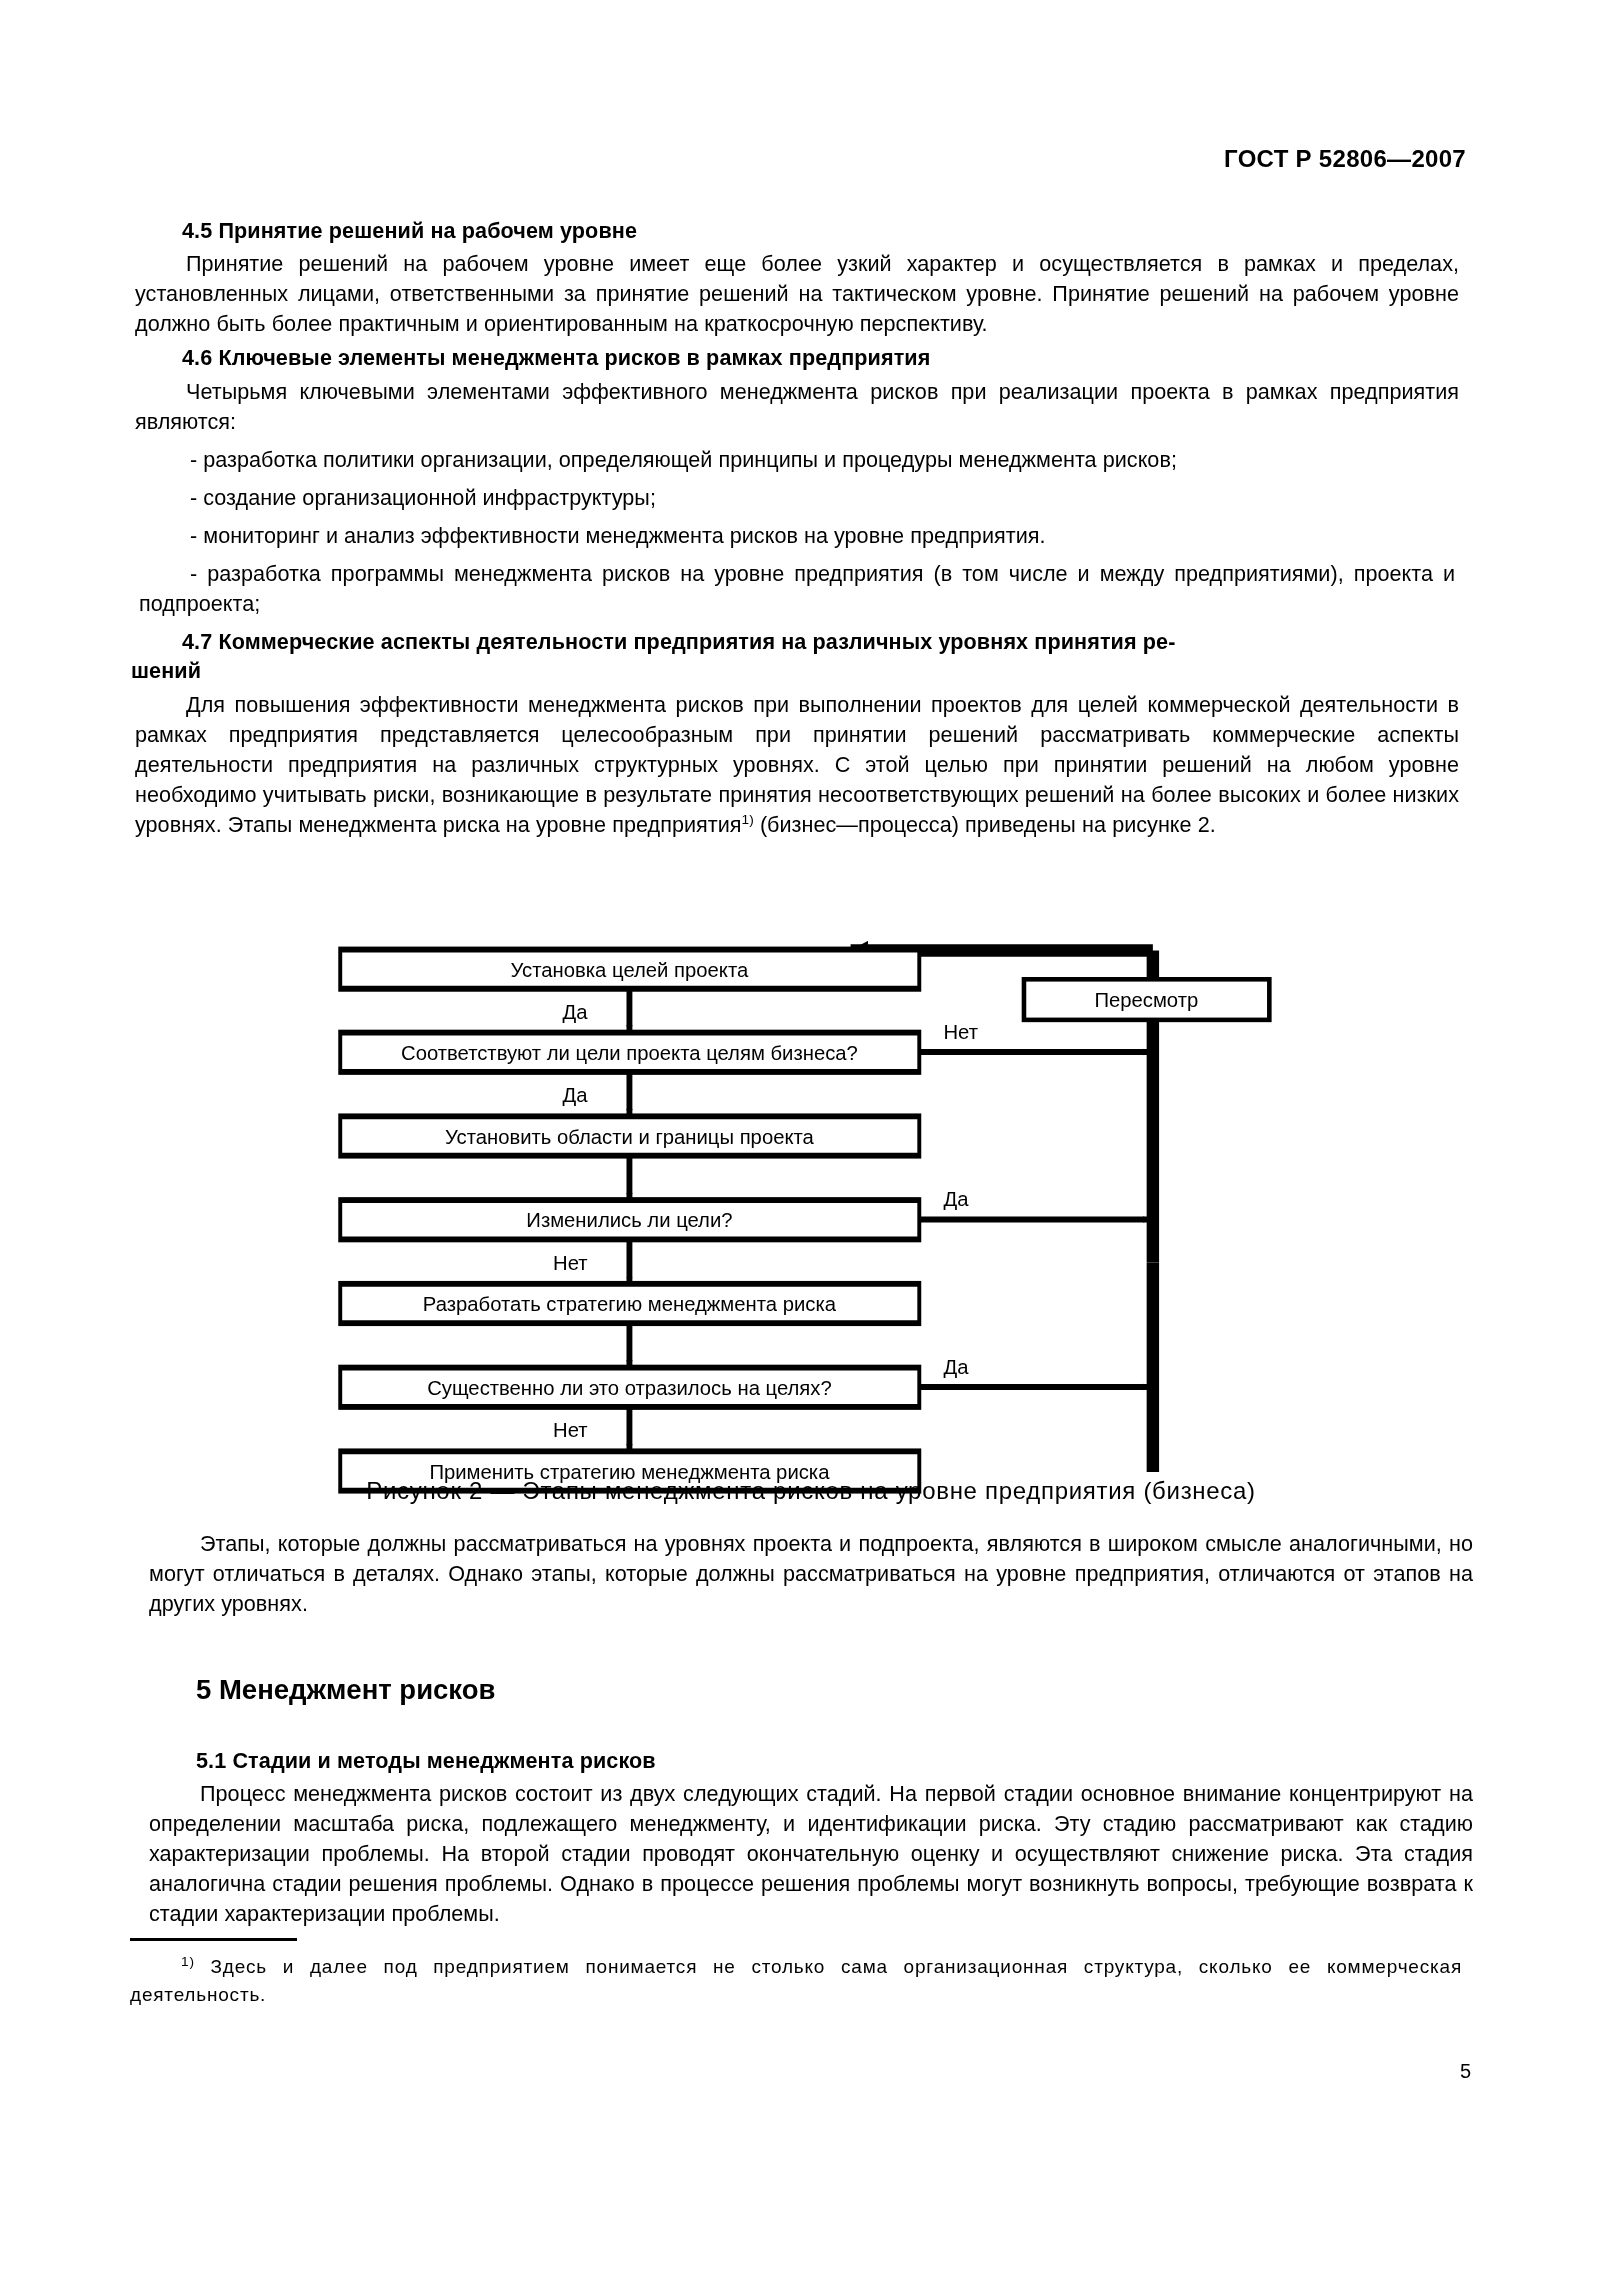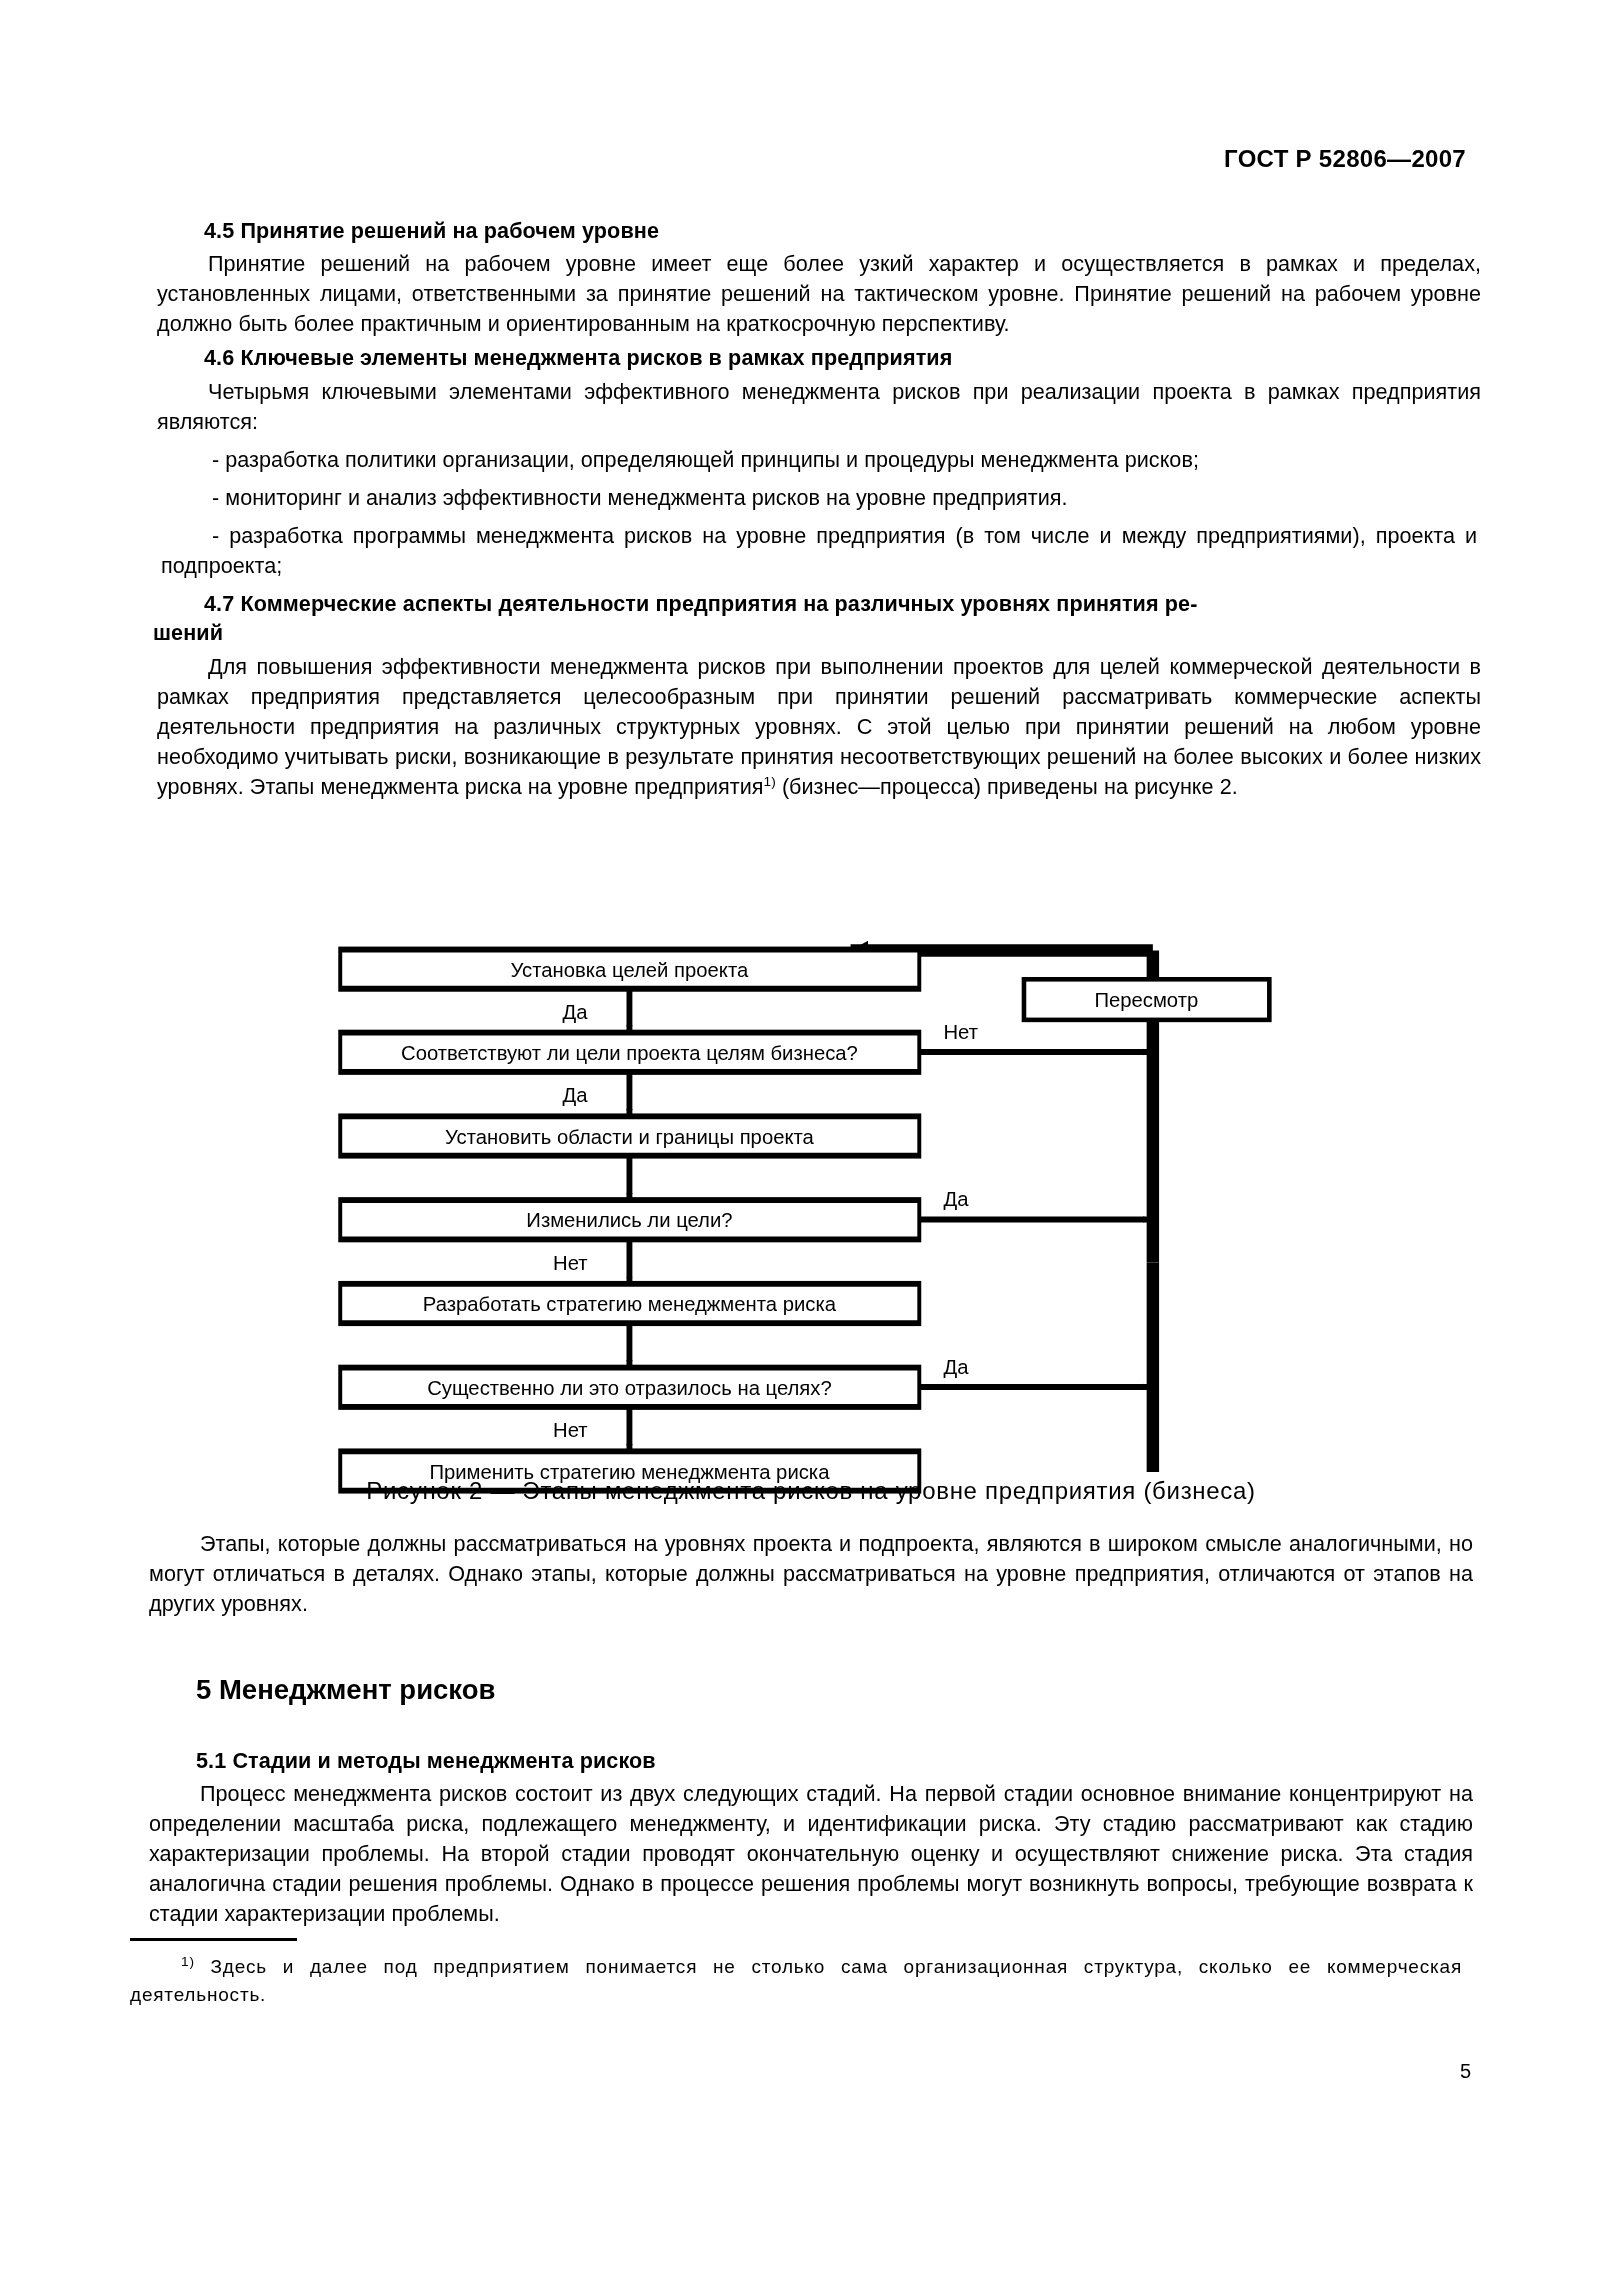--- a/index.html
+++ b/index.html
@@ -28,21 +28,21 @@
     font-size: 24px;
     font-weight: bold;
     letter-spacing: 0.3px;
     white-space: nowrap;
   }
 
   
   .content {
     position: absolute;
     top: 216px;
-    left: 153px;
+    left: 131px;
     width: 1332px;
   }
 
   .h-sub {
     font-size: 21.6px;
     font-weight: bold;
     margin: 0;
     padding: 0;
     text-indent: 51px;
     line-height: 29.4px;
@@ -155,20 +155,21 @@
 
   <div class="content">
 
     <h3 class="h-sub">4.5 Принятие решений на рабочем уровне</h3>
     <p class="body-par">Принятие решений на рабочем уровне имеет еще более узкий характер и осуществляется в рамках и пределах, установленных лицами, ответственными за принятие решений на тактическом уровне. Принятие решений на рабочем уровне должно быть более практичным и ориентированным на краткосрочную перспективу.</p>
 
     <h3 class="h-sub">4.6 Ключевые элементы менеджмента рисков в рамках предприятия</h3>
     <p class="body-par">Четырьмя ключевыми элементами эффективного менеджмента рисков при реализации проекта в рамках предприятия являются:</p>
 
     <p class="bullet nj">- разработка политики организации, определяющей принципы и процедуры менеджмента рисков;</p>
+    <p class="bullet nj">- создание организационной инфраструктуры;</p>
     <p class="bullet nj">- мониторинг и анализ эффективности менеджмента рисков на уровне предприятия.</p>
     <p class="bullet">- разработка  программы  менеджмента  рисков  на уровне предприятия (в том числе и между предприятиями), проекта и подпроекта;</p>
 
     <h3 class="h-sub">4.7 Коммерческие аспекты деятельности предприятия на различных уровнях принятия ре-</h3>
     <h3 class="h-sub nohang">шений</h3>
 
     <p class="body-par"><span>Для повышения эффективности менеджмента рисков при выполнении проектов для целей коммерческой деятельности в рамках предприятия представляется целесообразным при принятии решений рассматривать коммерческие аспекты деятельности предприятия на различных структурных уровнях. С этой целью при принятии решений на любом уровне необходимо учитывать риски, возникающие в результате принятия несоответствующих решений на более высоких и более низких уровнях. Этапы менеджмента риска на уровне предприятия</span><sup class="fn">1)</sup><span> (бизнес—процесса) приведены на рисунке 2.</span></p>
   </div>
 
   <div class="figure-wrap">

